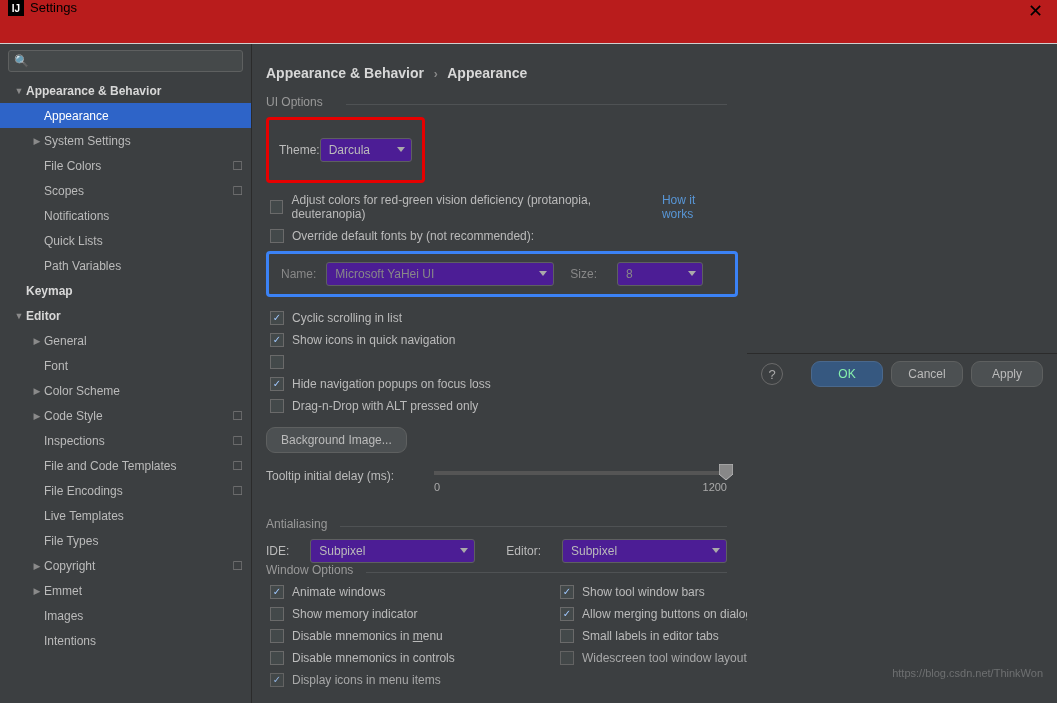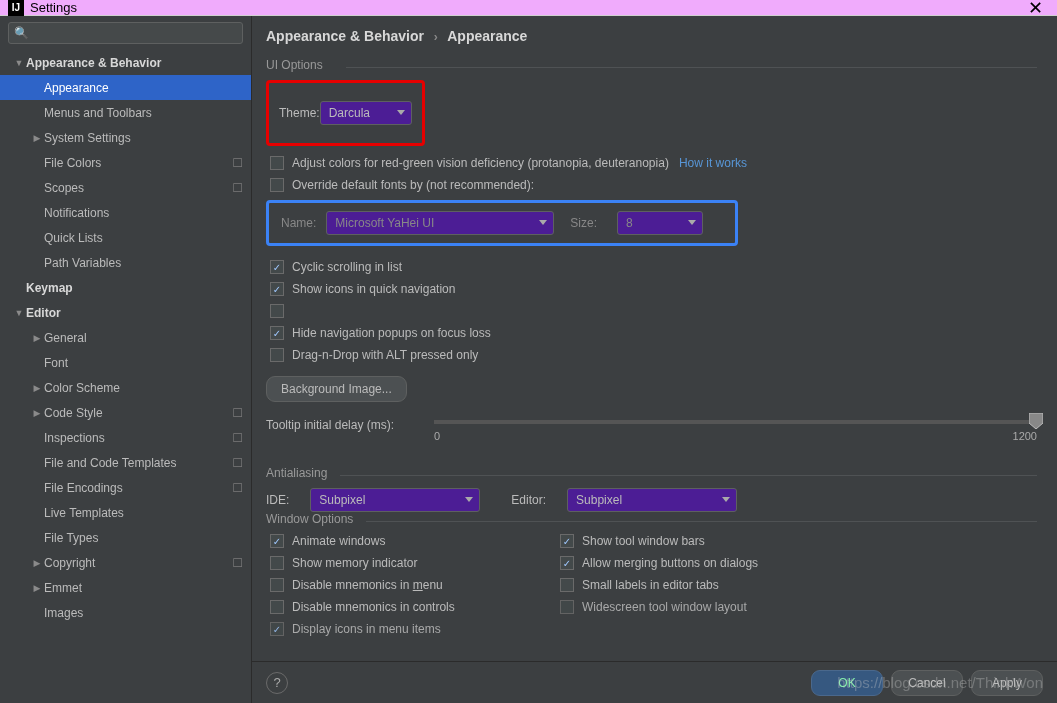--- a/index.html
+++ b/index.html
@@ -8,25 +8,24 @@
   font-size: 12px;
   background: #3c3f41;
   color: #bbbbbb;
   width: 1057px;
   height: 703px;
   overflow: hidden;
   display: flex;
   flex-direction: column;
 }
 .titlebar {
-  height: 16px;
-  background: #f0abfc;
+  height: 44px;
+  background: #b91c1c;
   color: #000;
   display: flex;
-  align-items: center;
   padding: 0 8px;
   border-bottom: 1px solid #d0d0d0;
 }
 .titlebar .appicon {
   width: 16px; height: 16px;
   background: #000;
   display: flex; align-items: center; justify-content: center;
   margin-right: 6px;
   font-size: 10px; font-weight: bold; color: #fff;
 }
@@ -79,22 +78,23 @@
   width: 14px; text-align: center; font-size: 9px; color: #8a8a8a;
 }
 .tree-item .spacer { width: 14px; }
 .tree-item .label { flex: 1; white-space: nowrap; overflow: hidden; text-overflow: ellipsis; }
 .tree-item .badge { font-size: 12px; color: #7a7a7a; }
 .depth-0 { padding-left: 12px; }
 .depth-1 { padding-left: 30px; }
 .main {
   flex: 1;
   display: flex;
-  flex-direction: column;
+  flex-direction: row;
   min-width: 0;
+  align-items: center;
 }
 .main-inner {
   flex: 1;
   overflow-y: auto;
   padding: 8px 20px 0 14px;
 }
 .breadcrumb {
   font-size: 14px;
   font-weight: bold;
   color: #d8d8d8;
@@ -216,23 +216,23 @@
   border-radius: 50%;
   display: flex; align-items: center; justify-content: center;
   color: #aaa; font-size: 13px;
   cursor: pointer;
 }
 .footer-spacer { flex: 1; }
 .footer .button { margin-left: 8px; min-width: 72px; justify-content: center; }
 .footer .button.primary { background: #365880; border-color: #4a688c; color: #86efac; margin-left: 28px; }
 .watermark {
   position: absolute;
-  right: 14px; bottom: 12px;
+  right: 14px; bottom: 24px;
   color: rgba(200,200,200,0.35);
-  font-size: 15px;
+  font-size: 11px;
   pointer-events: none;
 }
 </style>
 </head>
 <body>
 
 <div class="titlebar">
   <div class="appicon">IJ</div>
   <div class="title">Settings</div>
   <div class="close">✕</div>
@@ -249,24 +249,20 @@
     <div class="tree" id="tree">
         <div class="tree-item depth-0 bold">
           <span class="arrow">▼</span>
           <span class="label">Appearance &amp; Behavior</span>
         </div>
         <div class="tree-item depth-1 selected">
           <span class="spacer"></span>
           <span class="label">Appearance</span>
         </div>
         <div class="tree-item depth-1">
-          <span class="spacer"></span>
-          <span class="label">Menus and Toolbars</span>
-        </div>
-        <div class="tree-item depth-1">
           <span class="arrow">▶</span>
           <span class="label">System Settings</span>
         </div>
         <div class="tree-item depth-1">
           <span class="spacer"></span>
           <span class="label">File Colors</span>
           <span class="badge">☐</span>
         </div>
         <div class="tree-item depth-1">
           <span class="spacer"></span>
@@ -338,20 +334,24 @@
           <span class="label">Copyright</span>
           <span class="badge">☐</span>
         </div>
         <div class="tree-item depth-1">
           <span class="arrow">▶</span>
           <span class="label">Emmet</span>
         </div>
         <div class="tree-item depth-1">
           <span class="spacer"></span>
           <span class="label">Images</span>
+        </div>
+        <div class="tree-item depth-1">
+          <span class="spacer"></span>
+          <span class="label">Intentions</span>
         </div>
       </div>
   </div>
 
   <div class="main">
     <div class="main-inner">
       <div class="breadcrumb">
         <span>Appearance &amp; Behavior</span>
         <span class="sep">›</span>
         <span>Appearance</span>

